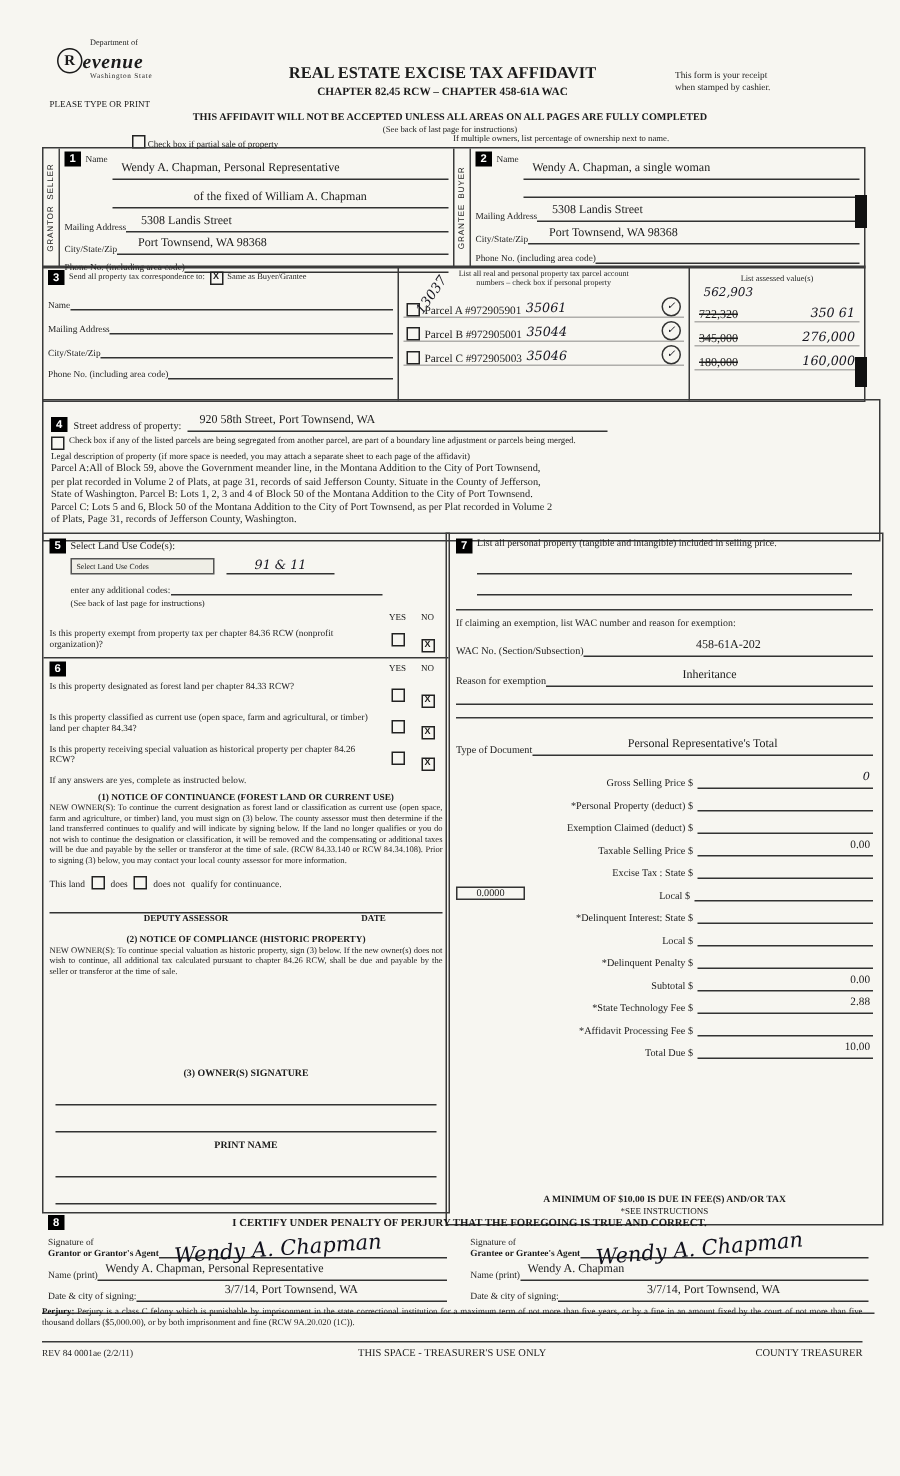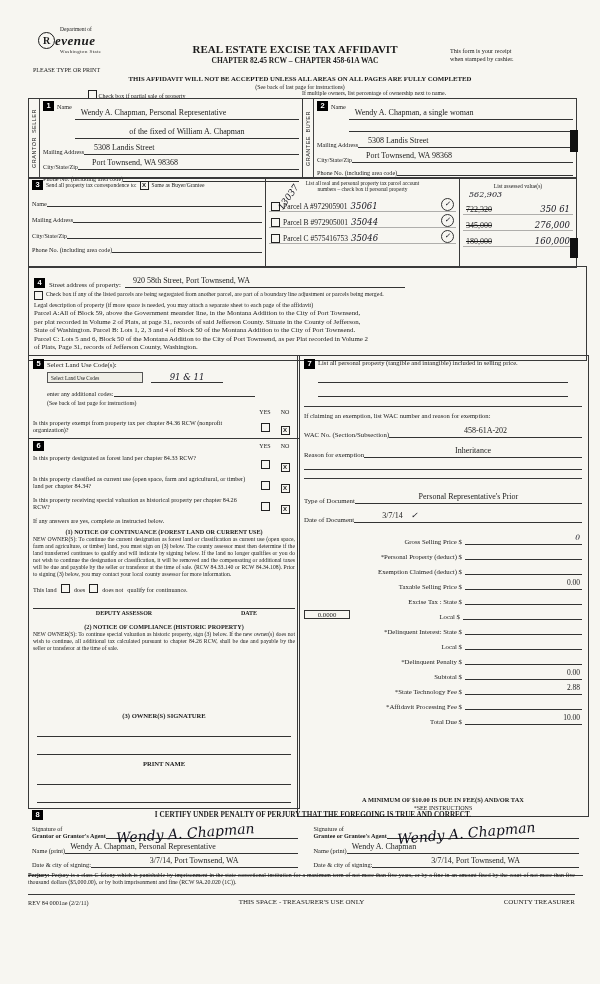--- a/index.html
+++ b/index.html
@@ -168,21 +168,21 @@
         <span class="circ-check hw">✓</span>
       </div>
       <div class="prow">
         <span class="cb"></span>
         <span class="fill" style="font-size:7.5px;">Parcel B #972905001</span>
         <span class="hw">35044</span>
         <span class="circ-check hw">✓</span>
       </div>
       <div class="prow">
         <span class="cb"></span>
-        <span class="fill" style="font-size:7.5px;">Parcel C #575416753</span>
+        <span class="fill" style="font-size:7.5px;">Parcel C #972905003</span>
         <span class="hw">35046</span>
         <span class="circ-check hw">✓</span>
       </div>
       <span class="hw" style="position:absolute;left:8px;top:14px;transform:rotate(-55deg);font-size:9px;">13037</span>
     </div>
     <div style="flex:1;border-left:1px solid #3a3a3a;padding:2px 3px;">
       <div class="ctr" style="font-size:5.6px;height:13px;padding-top:3px;">List assessed value(s)</div>
       <div class="arow" style="margin-top:3px;">
         <span class="hw" style="position:absolute;left:6px;top:-9px;font-size:8px;">562,903</span>
         <span class="fill strike">722,320</span>
@@ -310,25 +310,21 @@
       <span class="fline ctr"><span class="fill">458-61A-202</span></span>
     </div>
     <div class="row" style="margin-top:8px;height:12px;">
       <span style="font-size:6.8px;flex:none;">Reason for exemption</span>
       <span class="fline ctr"><span class="fill">Inheritance</span></span>
     </div>
     <div class="ul" style="height:11px;"></div>
 
     <div style="border-top:1px solid #3a3a3a;margin-top:8px;padding-top:6px;" class="row">
       <span style="font-size:6.8px;flex:none;">Type of Document</span>
-      <span class="fline ctr"><span class="fill">Personal Representative's Prior</span></span>
-    </div>
-    <div class="row" style="margin-top:7px;height:12px;">
-      <span style="font-size:6.8px;flex:none;">Date of Document</span>
-      <span class="fline" style="padding-left:28px;"><span class="fill">3/7/14</span>&nbsp;&nbsp;<span class="hw">✓</span></span>
+      <span class="fline ctr"><span class="fill">Personal Representative's Total</span></span>
     </div>
 
     <div style="margin-top:7px;">
       <div class="mrow">
         <span class="mlabel">Gross Selling Price $</span>
         <span class="mline"><span class="mval hw">0</span></span>
       </div>
       <div class="mrow">
         <span class="mlabel">*Personal Property (deduct) $</span>
         <span class="mline"><span class="mval fill"></span></span>

